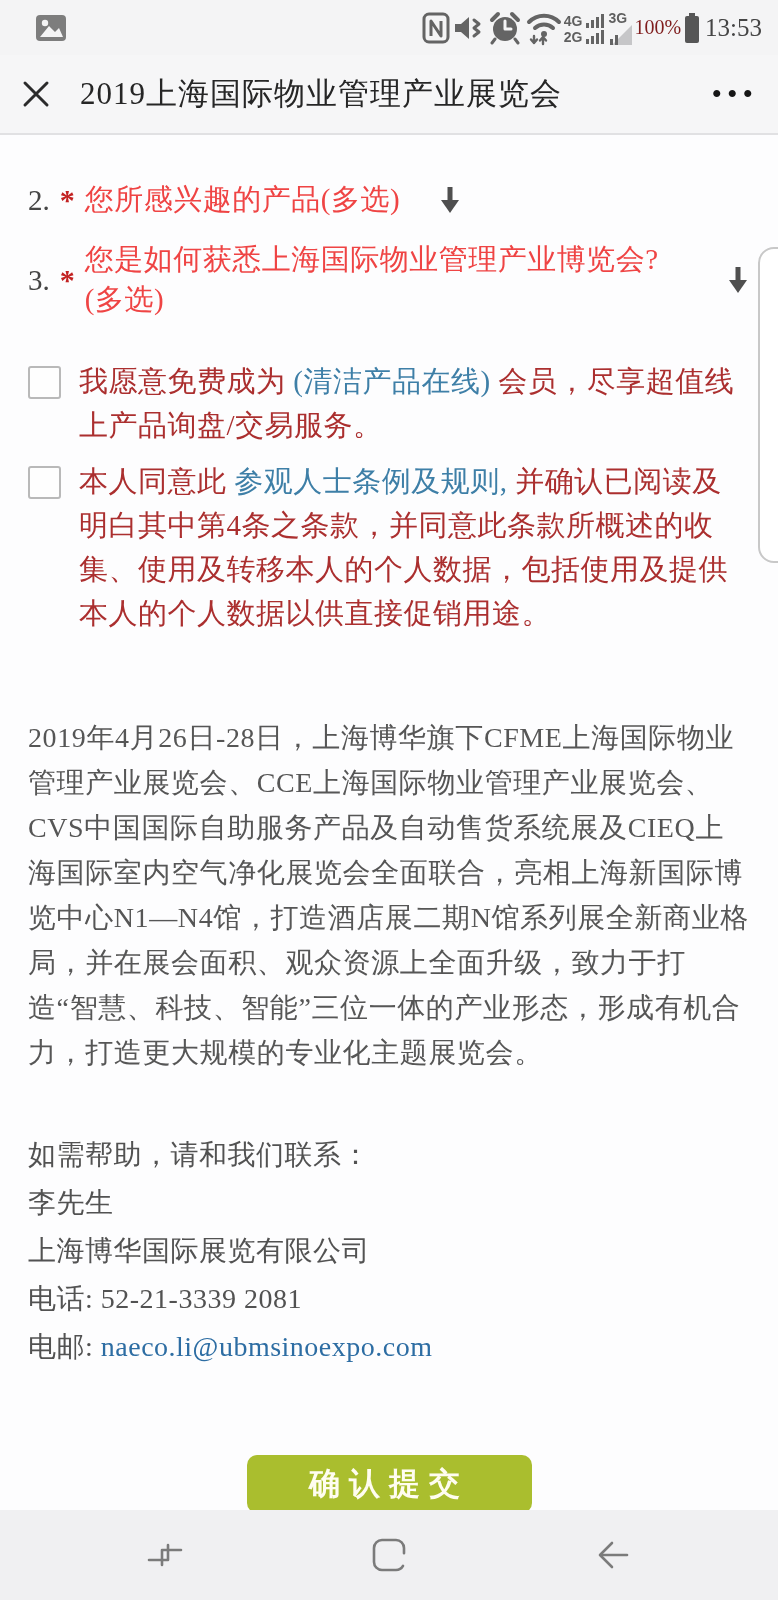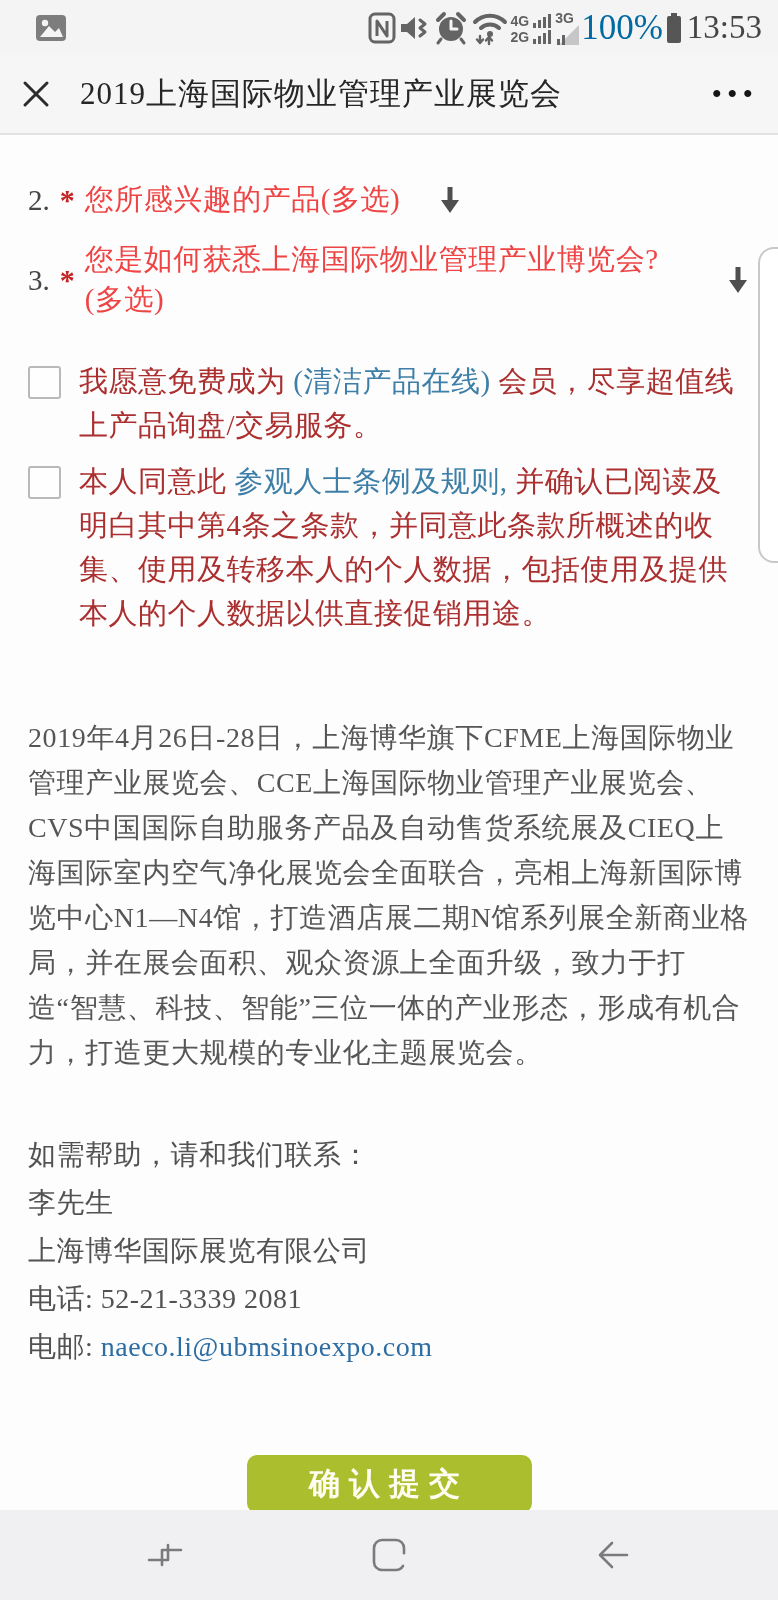--- a/index.html
+++ b/index.html
@@ -4,22 +4,22 @@
 <style>
   html,body{margin:0;padding:0;}
   body{font-family:"Liberation Serif","DejaVu Serif",serif;background:#ffffff;}
   #screen{position:relative;width:778px;height:1600px;overflow:hidden;background:#fdfdfe;}
 
   
   .status-bar{position:absolute;top:0;left:0;right:0;height:55px;background:#f4f4f5;
     display:flex;align-items:center;color:#666;}
   .sb-left{margin-left:34px;display:flex;align-items:center;}
   .sb-right{margin-left:auto;margin-right:16px;display:flex;align-items:center;gap:0;}
-  .sb-text{font-size:35px;color:#0369a1;}
-  .sb-time{font-size:33px;color:#454545;margin-left:2px;}
+  .sb-text{font-size:20px;color:#7f1d1d;}
+  .sb-time{font-size:25px;color:#454545;margin-left:2px;}
   .sig-group{display:flex;flex-direction:column;justify-content:center;line-height:1;}
   .sig-row{display:flex;align-items:flex-end;gap:2px;}
   .sig-label{font-family:"Liberation Sans",sans-serif;font-size:14px;font-weight:bold;color:#5f5f5f;}
 
   
   .title-bar{position:absolute;top:55px;left:0;right:0;height:80px;background:#f6f6f7;
     border-bottom:2px solid #e1e1e3;display:flex;align-items:center;padding:0 20px;box-sizing:border-box;text-align:center;}
   .page-title{font-size:31px;font-weight:normal;color:#262626;margin:0 0 0 28px;letter-spacing:1px;}
   .menu-dots{margin-left:auto;font-size:30px;color:#161616;letter-spacing:5px;cursor:pointer;}
 

